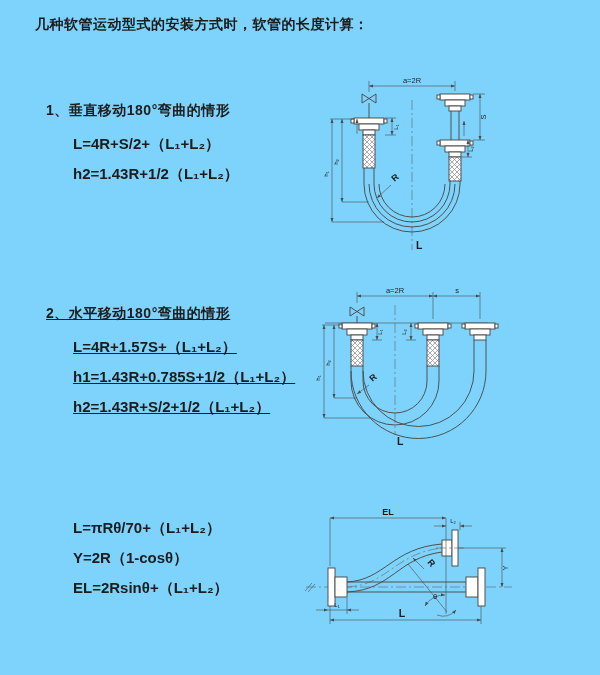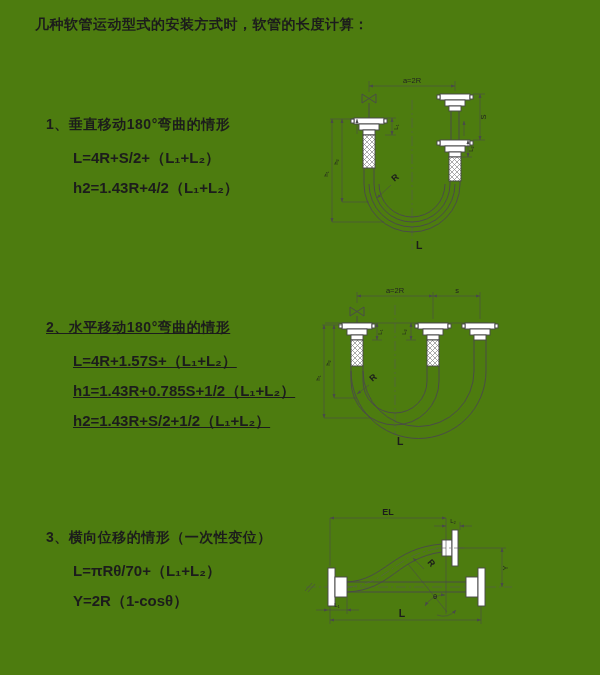--- a/index.html
+++ b/index.html
@@ -1,20 +1,20 @@
 <!DOCTYPE html>
 <html><head>
 <meta charset="utf-8">
 <style>
   html,body{margin:0;padding:0;}
   body{width:600px;height:675px;background:#ffffff;font-family:"Liberation Sans",sans-serif;color:#1c1c1c;}
-  .sheet{position:relative;width:600px;height:675px;background:#4d7c0f;overflow:hidden;}
+  .sheet{position:relative;width:600px;height:675px;background:#7dd3fc;overflow:hidden;}
   .doc-title{position:absolute;left:35px;top:16px;font-size:14px;font-weight:700;letter-spacing:.5px;white-space:nowrap;}
   .section{position:absolute;width:300px;}
-  .section .hd{font-size:14px;font-weight:700;letter-spacing:.5px;margin:16px 0 9px 0;white-space:nowrap;}
+  .section .hd{font-size:14px;font-weight:700;letter-spacing:.5px;margin:2px 0 9px 0;white-space:nowrap;}
   .formula{margin:0 0 0 27px;font-size:15px;font-weight:600;line-height:30px;white-space:nowrap;}
   .dg{position:absolute;}
   svg{font-family:"Liberation Sans",sans-serif;}
   .ln{stroke:#4a4a4a;stroke-width:.95;fill:none;}
   .lnt{stroke:#4a4a4a;stroke-width:.6;fill:none;}
   .fw{fill:#ffffff;stroke:#4a4a4a;stroke-width:.95;}
   .cl{stroke:#5a5a5a;stroke-width:.55;fill:none;stroke-dasharray:10 3 2 3;}
   .braid{stroke:#4a4a4a;stroke-width:.95;}
   .dlb{font-size:7.5px;fill:#222;}
   .dlb2{font-size:6px;fill:#222;}
@@ -24,34 +24,34 @@
 </head>
 <body>
 
 <div class="sheet">
 
   <div class="doc-title">几种软管运动型式的安装方式时，软管的长度计算：</div>
 
   <div class="section" style="left:46px;top:100px;">
     <div class="hd">1、垂直移动180°弯曲的情形</div>
     <div class="formula">L=4R+S/2+（L₁+L₂）</div>
-    <div class="formula">h2=1.43R+4/2（L₁+L₂）</div>
+    <div class="formula">h2=1.43R+1/2（L₁+L₂）</div>
   </div>
 
   <div class="section" style="left:46px;top:303px;text-decoration:underline;">
     <div class="hd">2、水平移动180°弯曲的情形</div>
     <div class="formula">L=4R+1.57S+（L₁+L₂）</div>
     <div class="formula">h1=1.43R+0.785S+1/2（L₁+L₂）</div>
     <div class="formula">h2=1.43R+S/2+1/2（L₁+L₂）</div>
   </div>
 
   <div class="section" style="left:46px;top:513px;">
-    <div class="hd">3、横向位移的情形（一次性变位）</div>
     <div class="formula">L=πRθ/70+（L₁+L₂）</div>
     <div class="formula">Y=2R（1-cosθ）</div>
+    <div class="formula">EL=2Rsinθ+（L₁+L₂）</div>
   </div>
 
   <svg class="dg" style="left:312px;top:72px;" width="280" height="190" viewBox="0 0 280 190">
     <defs>
       <marker id="ar1" viewBox="0 0 8 8" refX="8" refY="4" markerWidth="7" markerHeight="7" orient="auto-start-reverse">
         <path d="M0,1 L8,4 L0,7 z" fill="#4a4a4a"></path>
       </marker>
       <pattern id="x1" width="5" height="5" patternUnits="userSpaceOnUse">
         <rect width="5" height="5" fill="#fff"></rect>
         <path d="M0,0 L5,5 M5,0 L0,5" stroke="#888" stroke-width=".7"></path>

